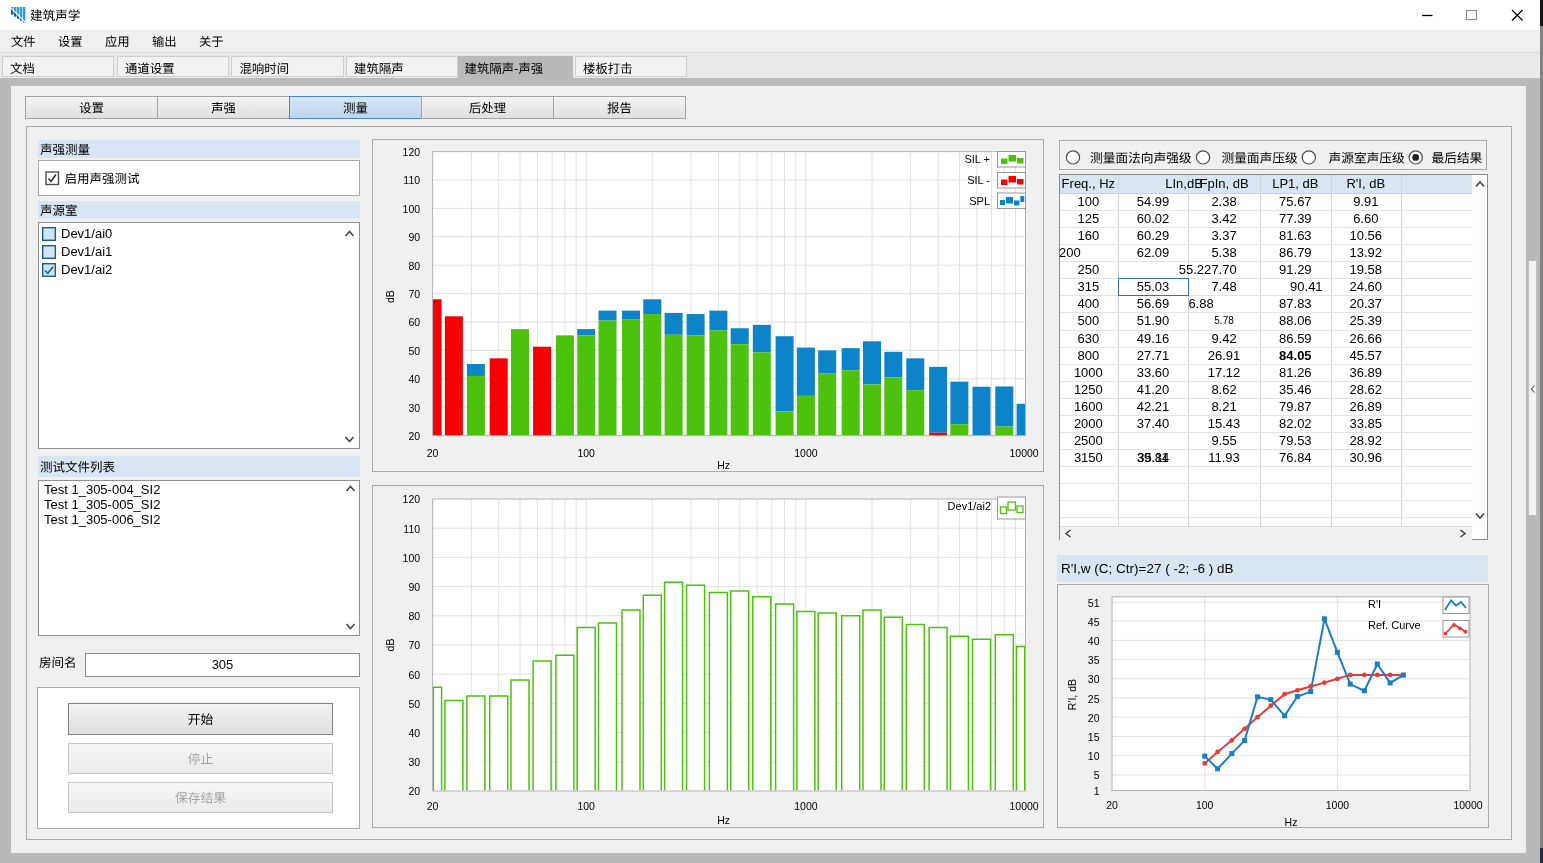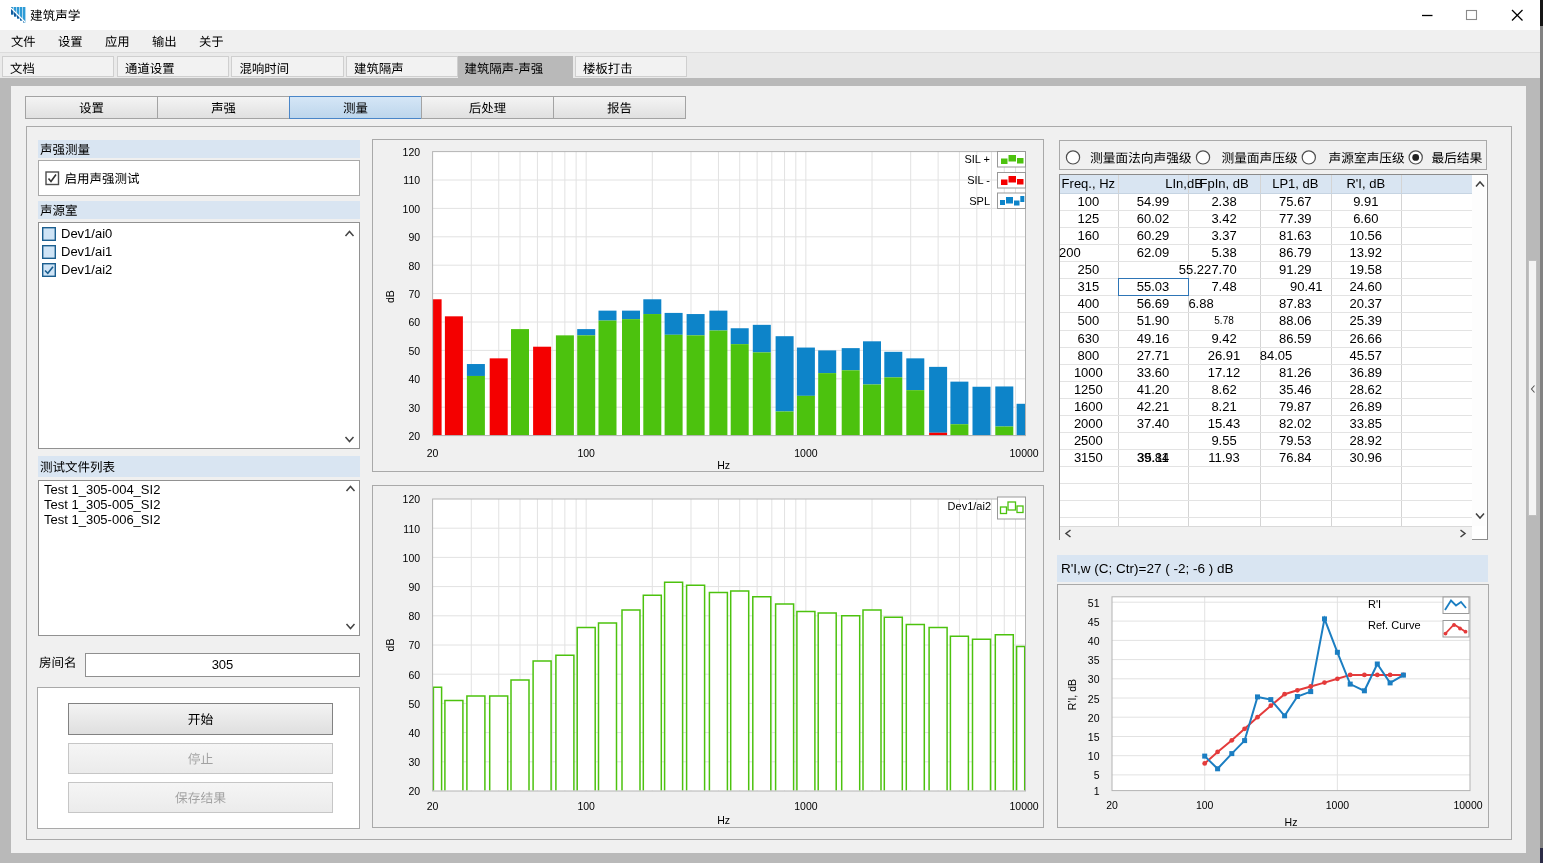--- a/index.html
+++ b/index.html
@@ -177,21 +177,21 @@
     <div style="position:absolute;left:200.7px;top:138.4px;width:71.3px;height:17.1px;font-family:'Liberation Sans',sans-serif;white-space:nowrap;font-size:13px;line-height:17.1px;text-align:center;">88.06</div>
     <div style="position:absolute;left:272.0px;top:138.4px;width:69.6px;height:17.1px;font-family:'Liberation Sans',sans-serif;white-space:nowrap;font-size:13px;line-height:17.1px;text-align:center;">25.39</div>
     <div style="position:absolute;left:0.0px;top:155.5px;width:58.7px;height:17.1px;font-family:'Liberation Sans',sans-serif;white-space:nowrap;font-size:13px;line-height:17.1px;text-align:center;">630</div>
     <div style="position:absolute;left:58.7px;top:155.5px;width:70.7px;height:17.1px;font-family:'Liberation Sans',sans-serif;white-space:nowrap;font-size:13px;line-height:17.1px;text-align:center;">49.16</div>
     <div style="position:absolute;left:129.4px;top:155.5px;width:71.3px;height:17.1px;font-family:'Liberation Sans',sans-serif;white-space:nowrap;font-size:13px;line-height:17.1px;text-align:center;">9.42</div>
     <div style="position:absolute;left:200.7px;top:155.5px;width:71.3px;height:17.1px;font-family:'Liberation Sans',sans-serif;white-space:nowrap;font-size:13px;line-height:17.1px;text-align:center;">86.59</div>
     <div style="position:absolute;left:272.0px;top:155.5px;width:69.6px;height:17.1px;font-family:'Liberation Sans',sans-serif;white-space:nowrap;font-size:13px;line-height:17.1px;text-align:center;">26.66</div>
     <div style="position:absolute;left:0.0px;top:172.5px;width:58.7px;height:17.1px;font-family:'Liberation Sans',sans-serif;white-space:nowrap;font-size:13px;line-height:17.1px;text-align:center;">800</div>
     <div style="position:absolute;left:58.7px;top:172.5px;width:70.7px;height:17.1px;font-family:'Liberation Sans',sans-serif;white-space:nowrap;font-size:13px;line-height:17.1px;text-align:center;">27.71</div>
     <div style="position:absolute;left:129.4px;top:172.5px;width:71.3px;height:17.1px;font-family:'Liberation Sans',sans-serif;white-space:nowrap;font-size:13px;line-height:17.1px;text-align:center;">26.91</div>
-    <div style="position:absolute;left:200.7px;top:172.5px;width:71.3px;height:17.1px;font-family:'Liberation Sans',sans-serif;white-space:nowrap;font-size:13px;line-height:17.1px;text-align:left;">84.05</div>
+    <div style="position:absolute;left:200.7px;top:172.5px;width:71.3px;height:17.1px;font-family:'Liberation Sans',sans-serif;white-space:nowrap;font-size:13px;line-height:17.1px;text-align:center;font-weight:bold;">84.05</div>
     <div style="position:absolute;left:272.0px;top:172.5px;width:69.6px;height:17.1px;font-family:'Liberation Sans',sans-serif;white-space:nowrap;font-size:13px;line-height:17.1px;text-align:center;">45.57</div>
     <div style="position:absolute;left:0.0px;top:189.6px;width:58.7px;height:17.1px;font-family:'Liberation Sans',sans-serif;white-space:nowrap;font-size:13px;line-height:17.1px;text-align:center;">1000</div>
     <div style="position:absolute;left:58.7px;top:189.6px;width:70.7px;height:17.1px;font-family:'Liberation Sans',sans-serif;white-space:nowrap;font-size:13px;line-height:17.1px;text-align:center;">33.60</div>
     <div style="position:absolute;left:129.4px;top:189.6px;width:71.3px;height:17.1px;font-family:'Liberation Sans',sans-serif;white-space:nowrap;font-size:13px;line-height:17.1px;text-align:center;">17.12</div>
     <div style="position:absolute;left:200.7px;top:189.6px;width:71.3px;height:17.1px;font-family:'Liberation Sans',sans-serif;white-space:nowrap;font-size:13px;line-height:17.1px;text-align:center;">81.26</div>
     <div style="position:absolute;left:272.0px;top:189.6px;width:69.6px;height:17.1px;font-family:'Liberation Sans',sans-serif;white-space:nowrap;font-size:13px;line-height:17.1px;text-align:center;">36.89</div>
     <div style="position:absolute;left:0.0px;top:206.7px;width:58.7px;height:17.1px;font-family:'Liberation Sans',sans-serif;white-space:nowrap;font-size:13px;line-height:17.1px;text-align:center;">1250</div>
     <div style="position:absolute;left:58.7px;top:206.7px;width:70.7px;height:17.1px;font-family:'Liberation Sans',sans-serif;white-space:nowrap;font-size:13px;line-height:17.1px;text-align:center;">41.20</div>
     <div style="position:absolute;left:129.4px;top:206.7px;width:71.3px;height:17.1px;font-family:'Liberation Sans',sans-serif;white-space:nowrap;font-size:13px;line-height:17.1px;text-align:center;">8.62</div>
     <div style="position:absolute;left:200.7px;top:206.7px;width:71.3px;height:17.1px;font-family:'Liberation Sans',sans-serif;white-space:nowrap;font-size:13px;line-height:17.1px;text-align:center;">35.46</div>

